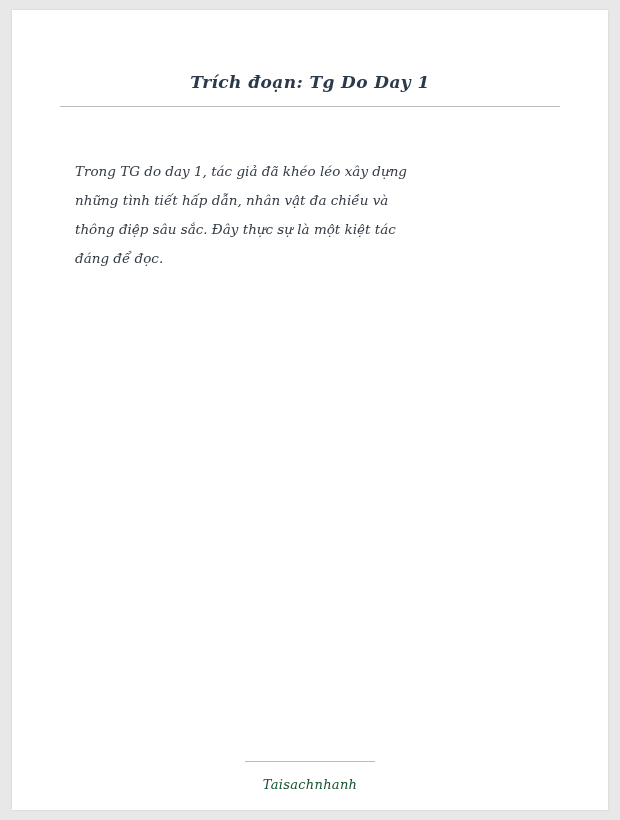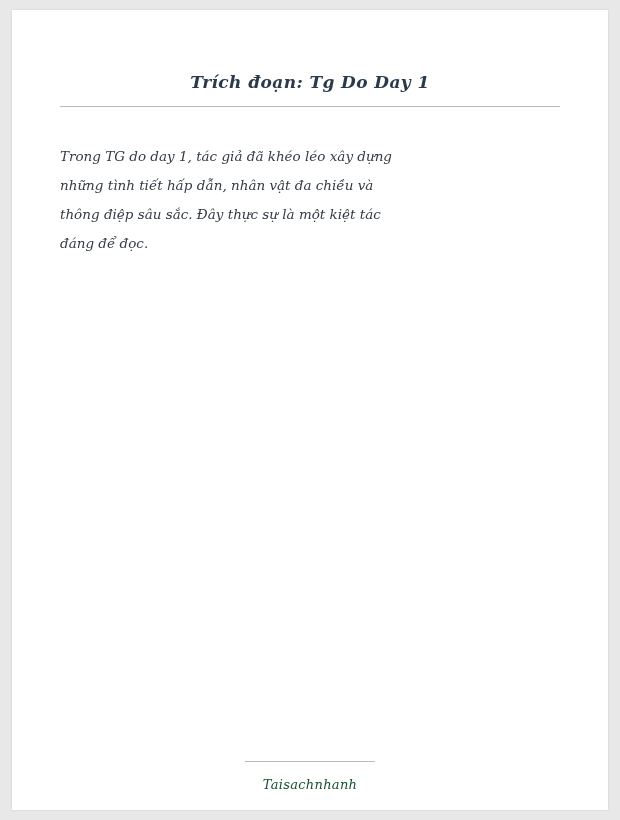--- a/index.html
+++ b/index.html
@@ -49,21 +49,21 @@
     left: 48px;
     top: 132px;
     width: 420px;
     font-family: "DejaVu Serif", serif;
     font-style: italic;
     font-size: 13.5px;
     line-height: 29px;
     color: #333b45;
   }
   .body-text p {
-    margin: 0;
+    margin: 15px;
     white-space: pre-wrap;
   }
   .footer-rule {
     position: absolute;
     left: 50%;
     transform: translateX(-50%);
     bottom: 48px;
     width: 130px;
     height: 1px;
     background: #b8bcc2;

